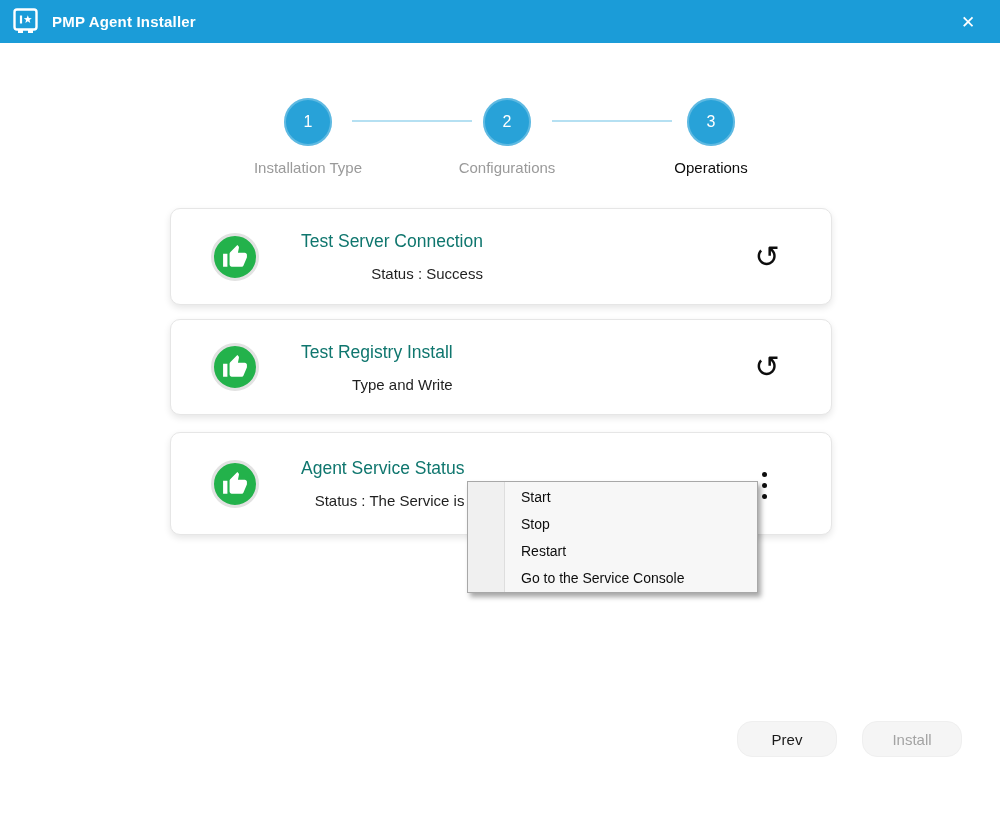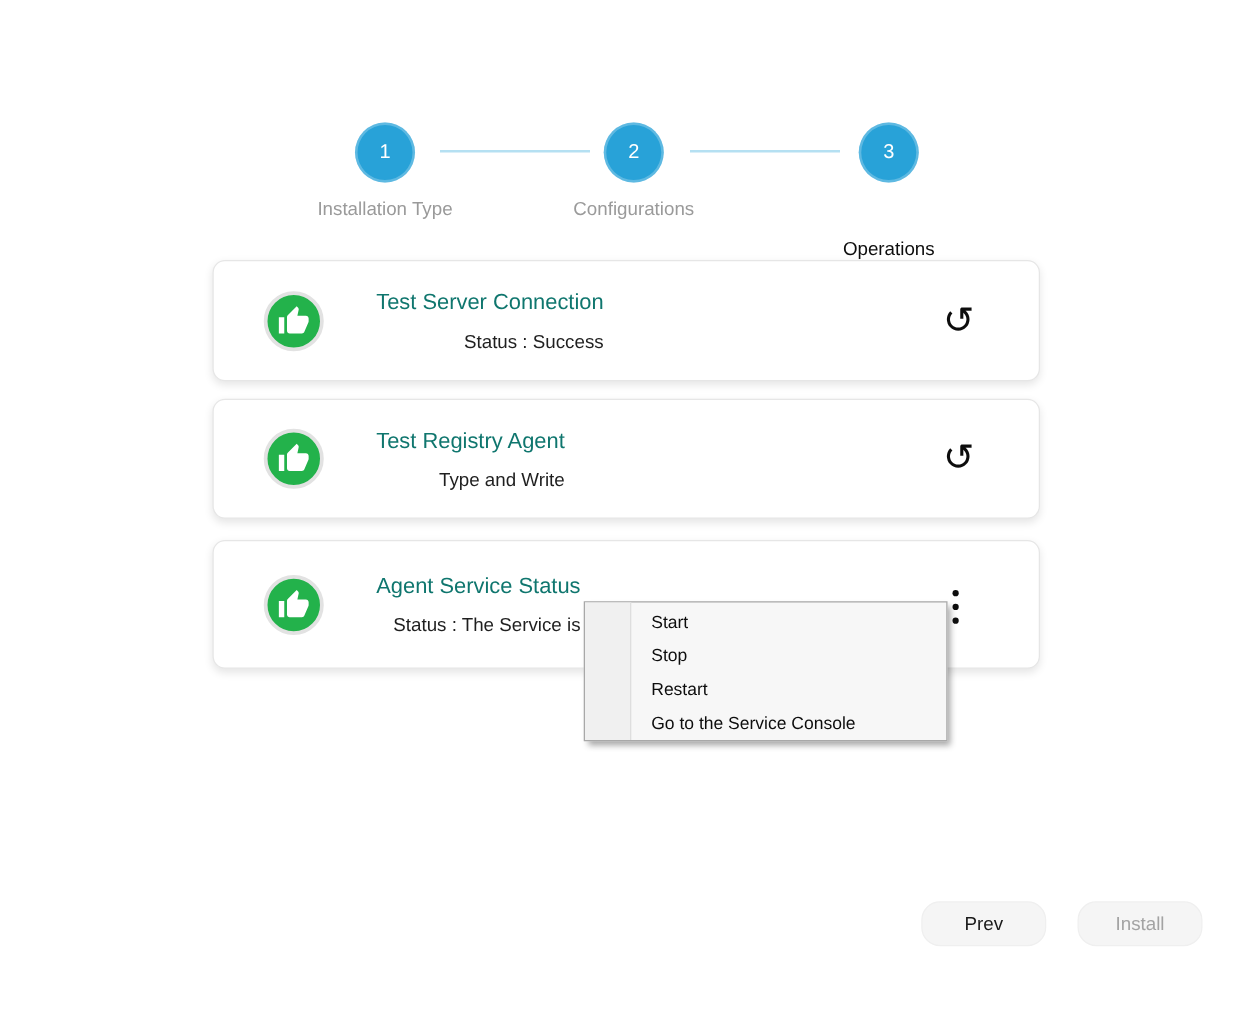--- a/index.html
+++ b/index.html
@@ -39,21 +39,21 @@
   }
   .step-circle.c1{left:284px;top:98px;}
   .step-circle.c2{left:483px;top:98px;}
   .step-circle.c3{left:687px;top:98px;}
   .step-label{
     position:absolute;top:159px;width:200px;text-align:center;
     font-size:15px;font-weight:normal;color:var(--gray-label);
   }
   .step-label.l1{left:208px;}
   .step-label.l2{left:407px;}
-  .step-label.l3{left:611px;color:#0d0d0d;margin-top:32px;}
+  .step-label.l3{left:611px;color:#0d0d0d;}
   .connector{position:absolute;top:120px;height:2px;background:var(--connector);}
   .connector.k1{left:352px;width:120px;}
   .connector.k2{left:552px;width:120px;}
 
   
   .card{
     position:absolute;left:170px;width:662px;background:#fff;
     border:1px solid #e6e6e6;border-radius:10px;
     box-shadow:0 3px 7px rgba(0,0,0,0.10);
   }
@@ -107,20 +107,31 @@
     font-size:15px;font-family:"Liberation Sans",sans-serif;cursor:pointer;
   }
   .btn.prev{left:737px;color:#1a1a1a;}
   .btn.install{left:862px;color:#a3a3a3;}
 </style>
 </head>
 <body>
 
 <div class="window">
 
+  <div class="titlebar">
+    <svg class="app-icon" viewBox="0 0 27 27">
+      <rect x="2.5" y="1.5" width="22" height="20" rx="2.5" fill="none" stroke="#ffffff" stroke-width="2.4"></rect>
+      <rect x="6" y="21.5" width="5" height="3.5" fill="#ffffff"></rect>
+      <rect x="16" y="21.5" width="5" height="3.5" fill="#ffffff"></rect>
+      <line x1="9" y1="7.5" x2="9" y2="15.5" stroke="#ffffff" stroke-width="2.2"></line>
+      <polygon fill="#ffffff" points="15.8,7.3 16.86,10.04 19.8,10.2 17.51,12.06 18.27,14.9 15.8,13.3 13.33,14.9 14.09,12.06 11.8,10.2 14.74,10.04"></polygon>
+    </svg>
+    <div class="titlebar-title">PMP Agent Installer</div>
+    <div class="close-btn">✕</div>
+  </div>
 
   <div>
     <div class="step-circle c1">
         <span>1</span>
       </div>
     <div class="connector k1"></div>
     <div class="step-circle c2">
         <span>2</span>
       </div>
     <div class="connector k2"></div>
@@ -145,21 +156,21 @@
     <div class="retry-icon">↺</div>
   </div>
 
   <div class="card card2">
     <div class="result-badge">
       <svg viewBox="0 0 24 24">
           <path d="M1 21h4V9H1v12zM23 10c0-1.1-.9-2-2-2h-6.31l.95-4.57.03-.32c0-.41-.17-.79-.44-1.06L14.17 1 7.58 7.59C7.22 7.95 7 8.45 7 9v10c0 1.1.9 2 2 2h9c.83 0 1.54-.5 1.84-1.22l3.02-7.05c.09-.23.14-.47.14-.73v-2z"></path>
         </svg>
     </div>
     <div class="card-text">
-      <div class="card-title">Test Registry Agent</div>
+      <div class="card-title">Test Registry Install</div>
       <div class="card-status">Type and Write</div>
     </div>
     <div class="retry-icon">↺</div>
   </div>
 
   <div class="card card3">
     <div class="result-badge">
       <svg viewBox="0 0 24 24">
           <path d="M1 21h4V9H1v12zM23 10c0-1.1-.9-2-2-2h-6.31l.95-4.57.03-.32c0-.41-.17-.79-.44-1.06L14.17 1 7.58 7.59C7.22 7.95 7 8.45 7 9v10c0 1.1.9 2 2 2h9c.83 0 1.54-.5 1.84-1.22l3.02-7.05c.09-.23.14-.47.14-.73v-2z"></path>
         </svg>

